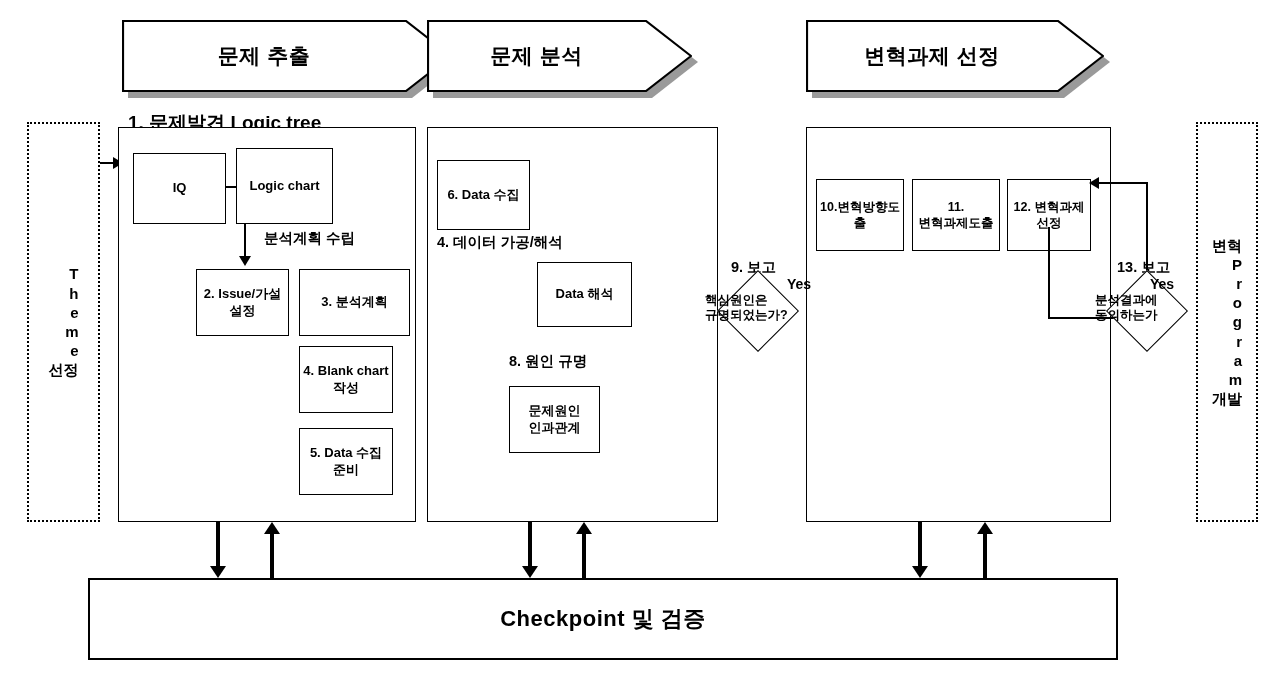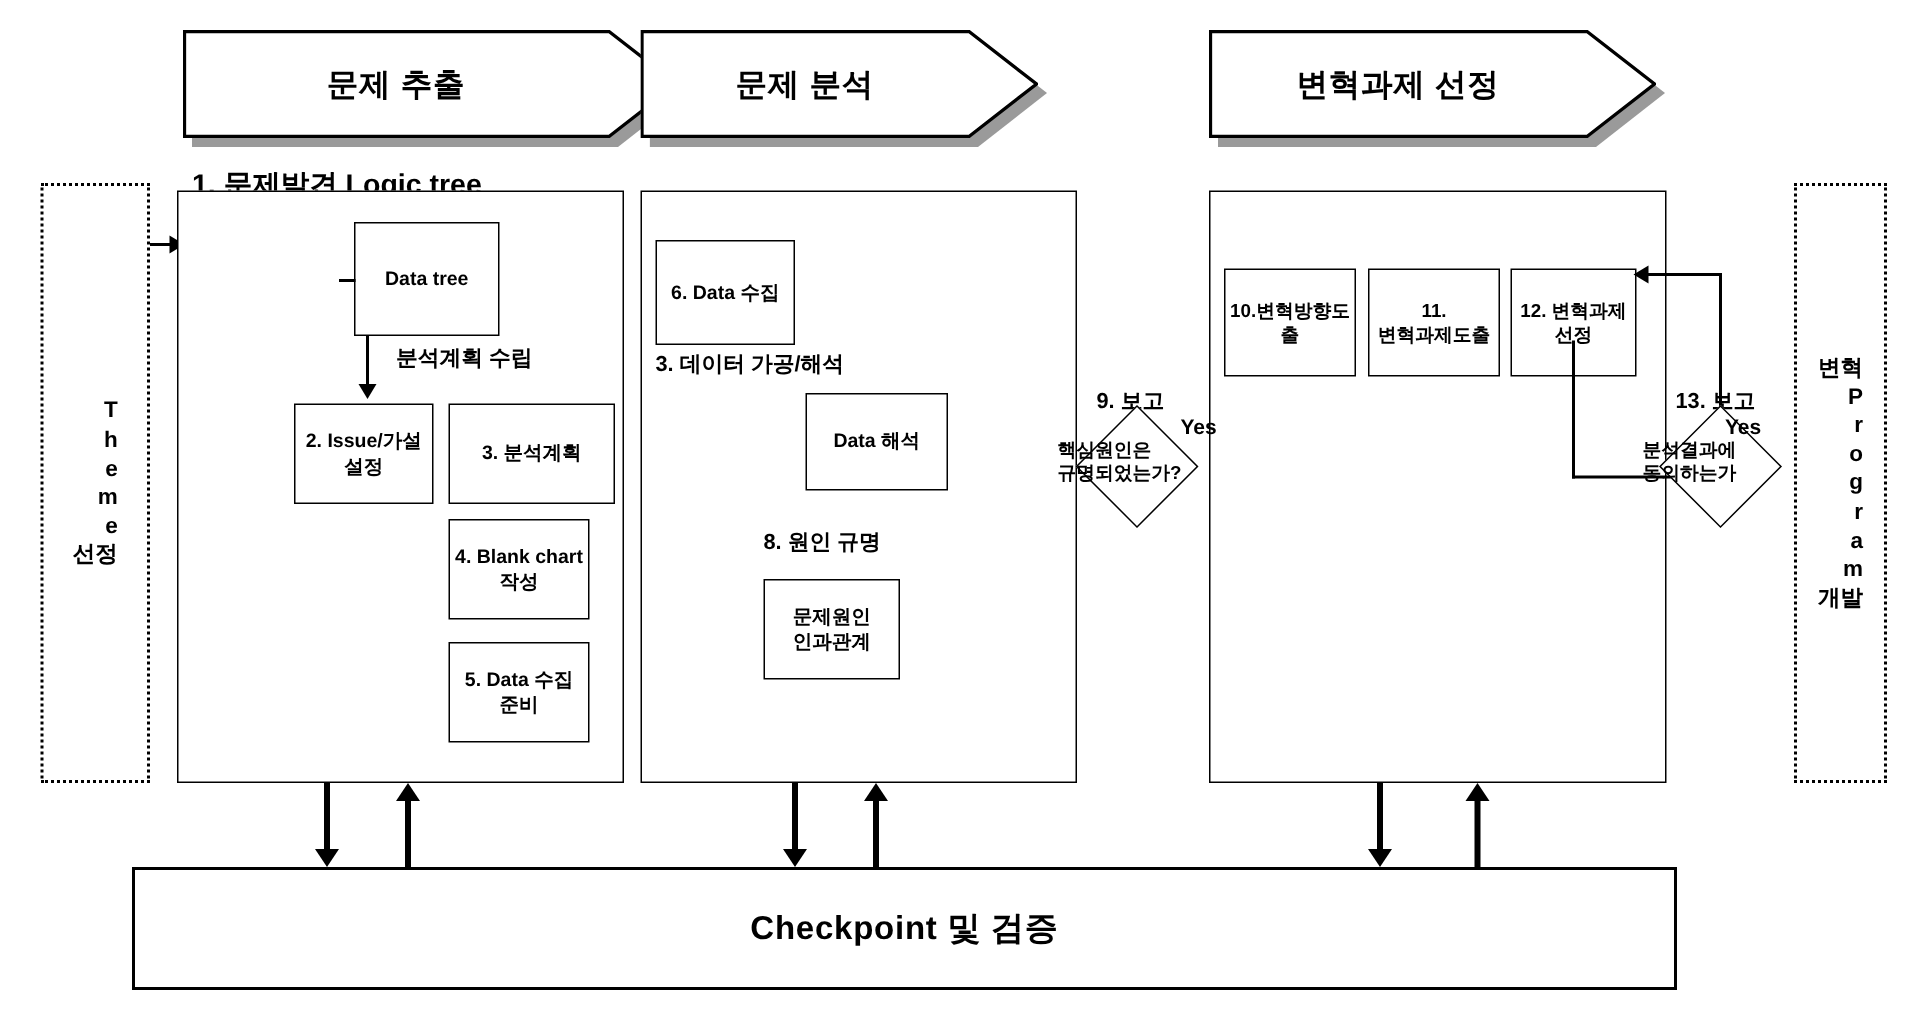--- a/index.html
+++ b/index.html
@@ -210,22 +210,25 @@
 e
 선정</div>
   </div>
 
   <div class="abs hline" style="left:100px; top:162px; width:26px;"></div>
   <div class="abs arrow-right-sm" style="left:113px; top:157px;"></div>
 
   <div class="panel-caption" style="left:128px; top:110px;">1. 문제발견 Logic tree</div>
   <div class="abs panel" style="left:118px; top:127px; width:298px; height:395px;"></div>
 
+  <div class="abs box" style="left:133px; top:153px; width:93px; height:71px;">
+    <span>IQ</span>
+  </div>
   <div class="abs box" style="left:236px; top:148px; width:97px; height:76px;">
-    <span>Data tree</span>
+    <span>Logic chart</span>
   </div>
 
   <div class="abs hline" style="left:226px; top:186px; width:11px;"></div>
 
   <div class="abs vline" style="left:244px; top:224px; height:36px;"></div>
   <div class="abs arrow-down-sm" style="left:239px; top:256px;"></div>
 
   <div class="inline-caption" style="left:264px; top:229px;">분석계획 수립</div>
 
   <div class="abs box" style="left:196px; top:269px; width:93px; height:67px;">
@@ -242,21 +245,21 @@
   <div class="abs box" style="left:299px; top:428px; width:94px; height:67px;">
     <span>5. Data 수집
 준비</span>
   </div>
 
   <div class="abs panel" style="left:427px; top:127px; width:291px; height:395px;"></div>
 
   <div class="abs box" style="left:437px; top:160px; width:93px; height:70px;">
     <span>6. Data 수집</span>
   </div>
-  <div class="inline-caption" style="left:437px; top:233px;">3. 데이터 가공/해석</div>
+  <div class="inline-caption" style="left:437px; top:233px;">4. 데이터 가공/해석</div>
 
   <div class="abs box" style="left:537px; top:262px; width:95px; height:65px;">
     <span>Data 해석</span>
   </div>
 
   <div class="inline-caption" style="left:509px; top:352px;">8. 원인 규명</div>
 
   <div class="abs box" style="left:509px; top:386px; width:91px; height:67px;">
     <span>문제원인
 인과관계</span>

